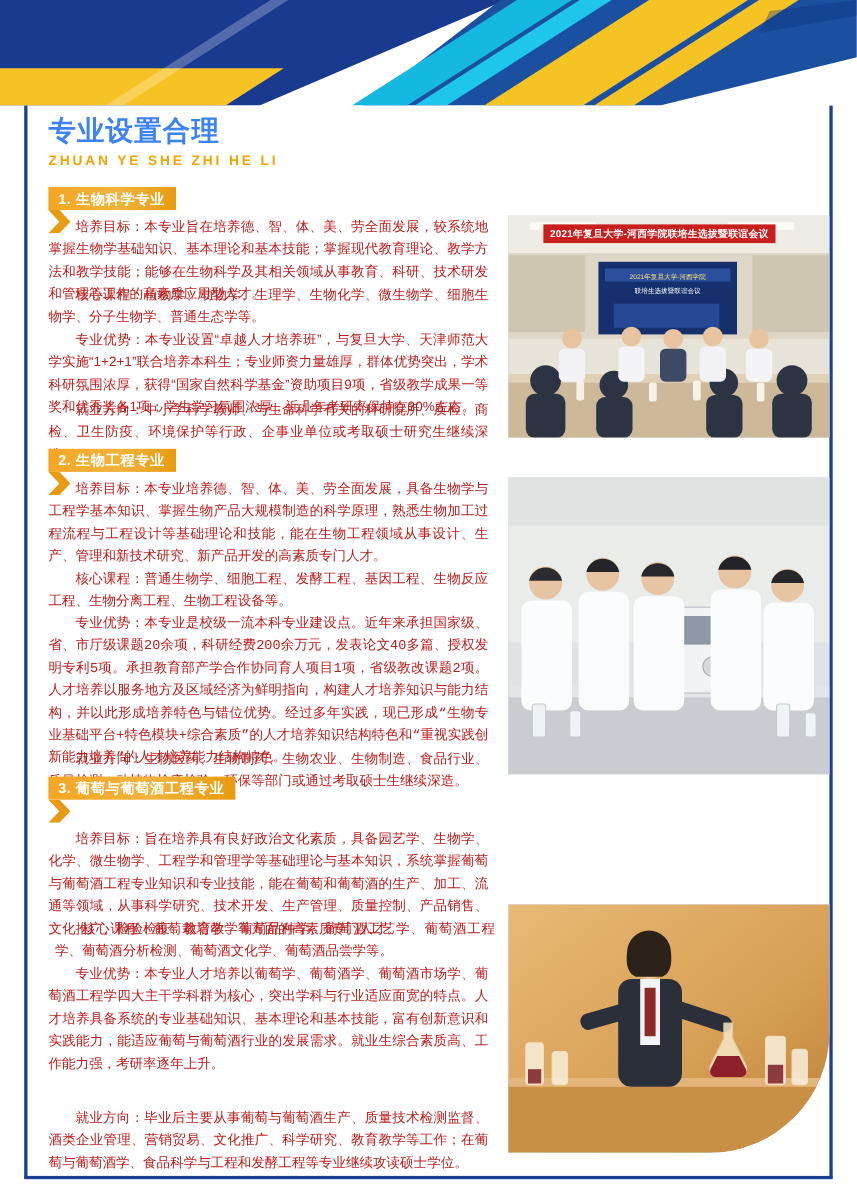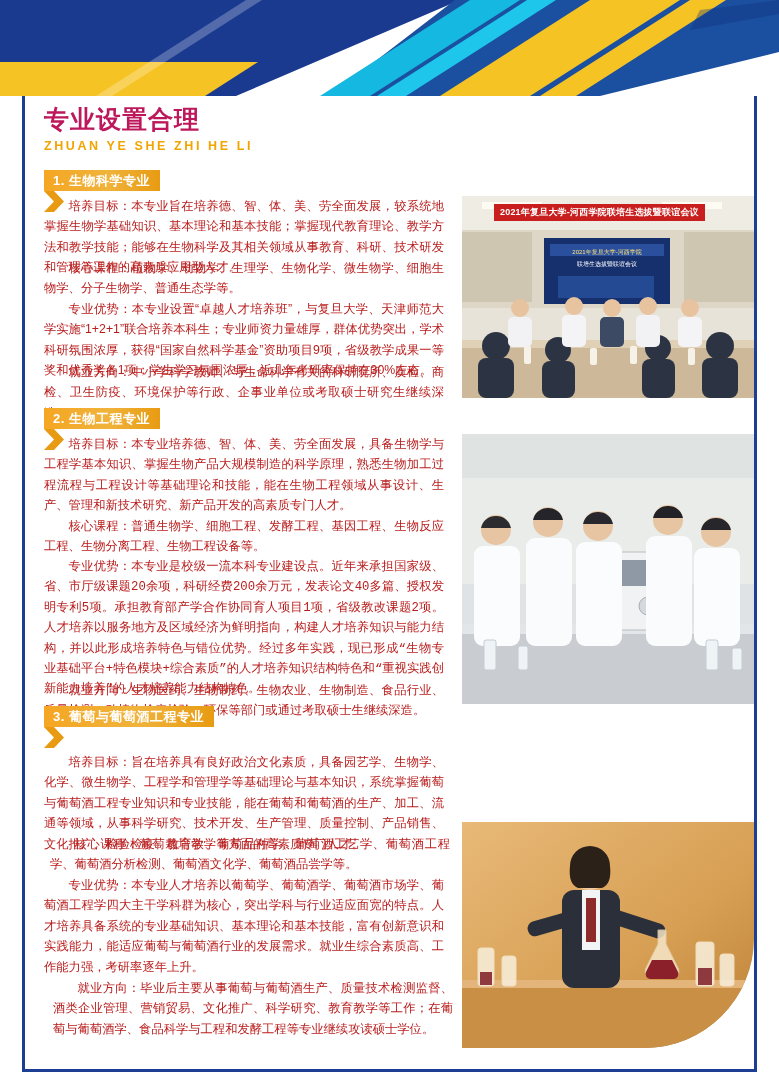--- a/index.html
+++ b/index.html
@@ -47,21 +47,21 @@
 
   
   .title-block {
     position: absolute;
     left: 44px; top: 104px;
     width: 420px;
   }
   .title-cn {
     font-size: 25px;
     font-weight: bold;
-    color: #be185d;
+    color: #3b82f6;
     letter-spacing: 1px;
     line-height: 30px;
     margin: 0;
   }
   .title-py {
     font-size: 12.5px;
     font-weight: bold;
     color: #f0a500;
     letter-spacing: 2.6px;
     margin-top: 5px;
@@ -290,21 +290,21 @@
     <div class="arrow">
       <svg width="20" height="21" viewBox="0 0 20 21">
         <polygon points="0,0 10,0 20,10.5 10,21 0,21 10,10.5" fill="#e89b12"></polygon>
       </svg>
     </div>
   </div>
 
   <div class="para indent" style="left:44px; top:752px; width:400px;">培养目标：旨在培养具有良好政治文化素质，具备园艺学、生物学、化学、微生物学、工程学和管理学等基础理论与基本知识，系统掌握葡萄与葡萄酒工程专业知识和专业技能，能在葡萄和葡萄酒的生产、加工、流通等领域，从事科学研究、技术开发、生产管理、质量控制、产品销售、文化推广、检验检疫、教育教学等方面的高素质专门人才。</div>
   <div class="para indent" style="left:44px; top:834px; width:400px;margin-left:6px;">核心课程：葡萄栽培学、葡萄品种学、葡萄酒工艺学、葡萄酒工程学、葡萄酒分析检测、葡萄酒文化学、葡萄酒品尝学等。</div>
   <div class="para indent" style="left:44px; top:875px; width:400px;">专业优势：本专业人才培养以葡萄学、葡萄酒学、葡萄酒市场学、葡萄酒工程学四大主干学科群为核心，突出学科与行业适应面宽的特点。人才培养具备系统的专业基础知识、基本理论和基本技能，富有创新意识和实践能力，能适应葡萄与葡萄酒行业的发展需求。就业生综合素质高、工作能力强，考研率逐年上升。</div>
-  <div class="para indent" style="left:44px; top:978px; width:400px;margin-left:9px;">就业方向：毕业后主要从事葡萄与葡萄酒生产、质量技术检测监督、酒类企业管理、营销贸易、文化推广、科学研究、教育教学等工作；在葡萄与葡萄酒学、食品科学与工程和发酵工程等专业继续攻读硕士学位。</div>
+  <div class="para indent" style="left:44px; top:1006px; width:400px;">就业方向：毕业后主要从事葡萄与葡萄酒生产、质量技术检测监督、酒类企业管理、营销贸易、文化推广、科学研究、教育教学等工作；在葡萄与葡萄酒学、食品科学与工程和发酵工程等专业继续攻读硕士学位。</div>
 
   <div class="photo" style="left:462px; top:822px; width:292px; height:226px; border-radius:0 0 110px 0;">
     <svg width="292" height="226" viewBox="0 0 292 226">
       <defs>
         <clipPath id="c3">
           <path d="M0,0 H292 V120 a106,106 0 0 1 -106,106 H0 Z"></path>
         </clipPath>
         <linearGradient id="warm" x1="0" y1="0" x2="1" y2="1">
           <stop offset="0%" stop-color="#e8b977"></stop>
           <stop offset="60%" stop-color="#d79f54"></stop>

